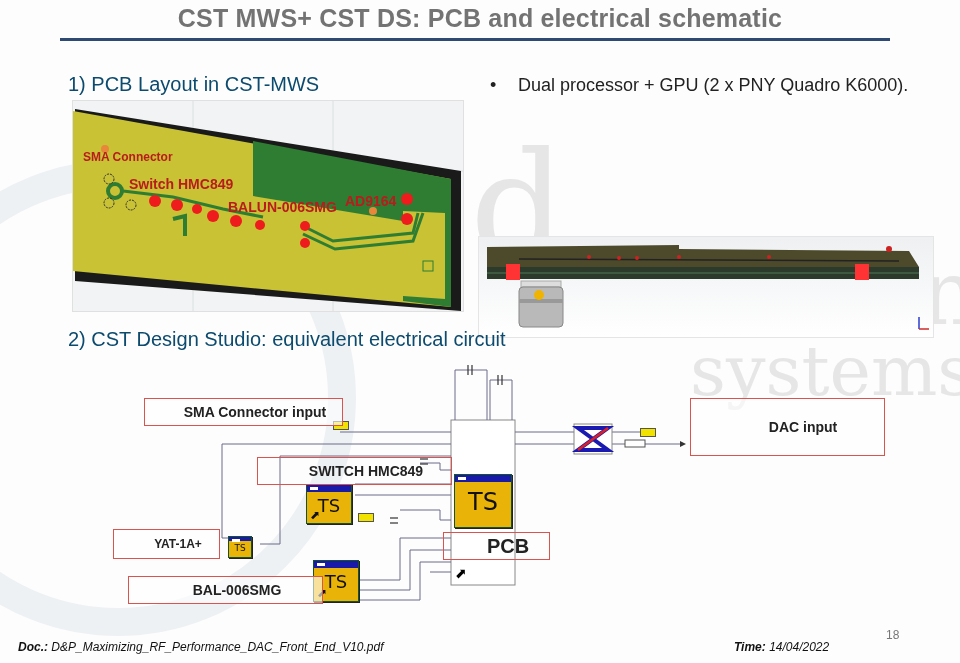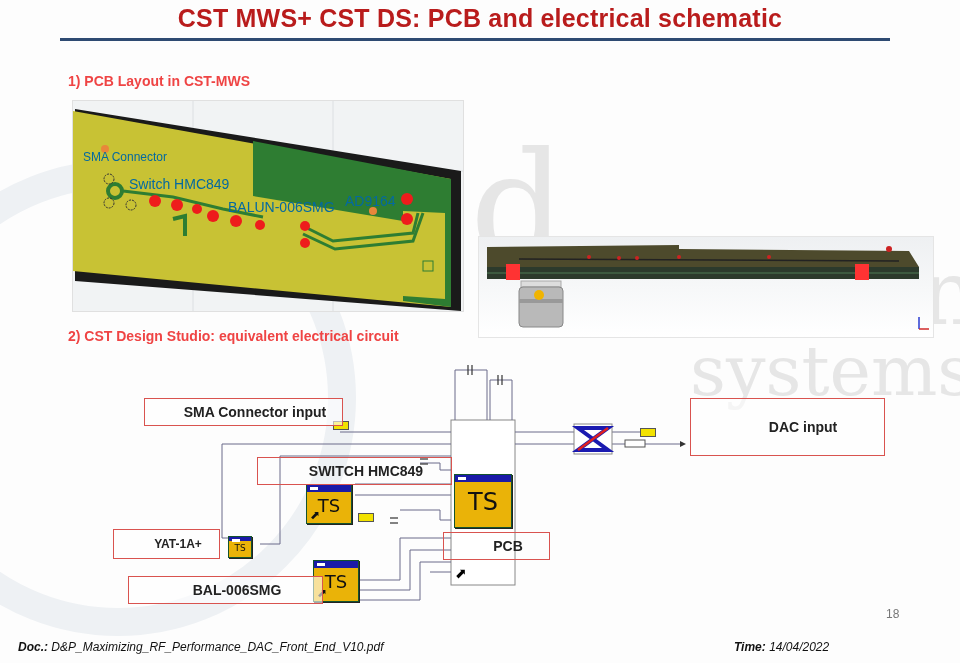--- a/index.html
+++ b/index.html
@@ -1,30 +1,30 @@
 <!DOCTYPE html>
 <html><head>
 <meta charset="utf-8">
 <style>
   html, body { margin:0; padding:0; }
   body { width:960px; height:663px; position:relative; overflow:hidden; background:#fdfdfd; font-family:"Liberation Sans", sans-serif; }
   .abs { position:absolute; }
   
   .wm { position:absolute; font-family:"DejaVu Serif", serif; color:#e6e6e6; z-index:0; }
   .wm-arc { position:absolute; border-radius:50%; border:28px solid #eef1f4; z-index:0; }
-  .title { left:0; width:960px; top:4px; text-align:center; font-size:25px; font-weight:bold; color:#b91c1c; letter-spacing:0.2px; }
+  .title { left:0; width:960px; top:4px; text-align:center; font-size:25px; font-weight:bold; color:#737373; letter-spacing:0.2px; }
   .title-rule { left:60px; width:830px; top:38px; height:3px; background:#2e4a72; }
-  .h2 { font-size:14px; font-weight:bold; color:#ef4444; }
+  .h2 { font-size:20px; font-weight:normal; color:#0c4a6e; }
   .bullets { left:490px; top:72px; font-size:18px; color:#222; line-height:26px; }
   .bullets div { position:relative; padding-left:28px; }
   .bullets div::before { content:"•"; position:absolute; left:0; top:0; }
   
   .pcb1 { left:72px; top:100px; width:390px; height:210px; background:#f1f3f4; border:1px solid #e0e0e0; overflow:hidden; }
   .pcb2 { left:478px; top:236px; width:454px; height:100px; background:linear-gradient(#eef0f2,#ffffff); border:1px solid #e5e5e5; overflow:hidden; }
-  .pcb-lbl { position:absolute; font-weight:normal; color:#0369a1; font-size:14px; white-space:nowrap; }
+  .pcb-lbl { position:absolute; font-weight:bold; color:#b91c1c; font-size:14px; white-space:nowrap; }
   
   .box-red { position:absolute; border:1.5px solid #d9534f; background:rgba(255,255,255,0.6); font-weight:bold; color:#222; display:flex; align-items:center; justify-content:center; white-space:nowrap;padding-left:23px; }
   .ts { position:absolute; background:#eab308; border:1px solid #14532d; box-shadow:1px 1px 0 #222; }
   .ts .bar { height:7px; background:#1a1aa8; position:relative; }
   .ts .bar::after { content:""; position:absolute; left:3px; top:2px; width:8px; height:3px; background:#fff; }
   .ts .lbl { text-align:center; color:#111; font-family:"DejaVu Sans", sans-serif; }
   .ts .arrow { position:absolute; left:3px; bottom:2px; font-size:12px; line-height:12px; color:#111; }
   .tag { position:absolute; width:14px; height:7px; background:#f2e200; border:1px solid #555; }
   .footer { font-size:12px; font-style:italic; color:#111; top:640px;text-align:right; }
   .footer b { font-weight:bold; }
@@ -75,20 +75,21 @@
     <circle cx="32" cy="48" r="4" fill="#e8873a"></circle>
     <circle cx="300" cy="110" r="4" fill="#e8873a"></circle>
   </svg>
   <div class="pcb-lbl" style="left:10px; top:49px; font-size:12px;">SMA Connector</div>
   <div class="pcb-lbl" style="left:56px; top:75px;">Switch HMC849</div>
   <div class="pcb-lbl" style="left:155px; top:98px;">BALUN-006SMG</div>
   <div class="pcb-lbl" style="left:272px; top:92px;">AD9164</div>
 </div>
 
 <div class="abs bullets">
+  <div>Dual processor + GPU (2 x PNY Quadro K6000).</div>
 </div>
 
 <div class="abs pcb2">
   <svg width="454" height="100" viewBox="0 0 454 100">
     <polygon points="8,10 200,8 200,12 430,14 440,30 8,35" fill="#4d4a2c"></polygon>
     <rect x="8" y="30" width="432" height="12" fill="#2c3a2c"></rect>
     <line x1="8" y1="36" x2="440" y2="36" stroke="#4f7a55" stroke-width="1"></line>
     <line x1="40" y1="22" x2="420" y2="24" stroke="#222" stroke-width="1.5"></line>
     <rect x="27" y="27" width="14" height="16" fill="#ff3333"></rect>
     <rect x="376" y="27" width="14" height="16" fill="#ff3333"></rect>
@@ -178,26 +179,26 @@
   <div class="bar"></div>
   <div class="lbl" style="font-size:18px; line-height:28px;">TS</div>
   <div class="arrow">⬈</div>
 </div>
 <div class="abs" style="left:455px; top:565px; font-size:14px;">⬈</div>
 
 <div class="box-red" style="left:144px; top:398px; width:174px; height:26px; font-size:14px;">SMA Connector input</div>
 <div class="box-red" style="left:257px; top:457px; width:170px; height:26px; font-size:14px; background:transparent;">SWITCH HMC849</div>
 <div class="box-red" style="left:113px; top:529px; width:82px; height:28px; font-size:12px;">YAT-1A+</div>
 <div class="box-red" style="left:128px; top:576px; width:170px; height:26px; font-size:14px;">BAL-006SMG</div>
-<div class="box-red" style="left:443px; top:532px; width:82px; height:26px; font-size:14px; background:transparent;">PCB</div>
+<div class="box-red" style="left:443px; top:532px; width:82px; height:26px; font-size:20px; background:transparent;">PCB</div>
 <div class="box-red" style="left:690px; top:398px; width:170px; height:56px; flex-direction:column;">
   <div style="font-size:14px;margin-left:8px;">DAC input</div>
 </div>
 
 <div class="abs footer" style="left:18px;">
   <b>Doc.:</b>
   <span>D&amp;P_Maximizing_RF_Performance_DAC_Front_End_V10.pdf</span>
 </div>
 <div class="abs footer" style="left:734px;">
   <b>Time:</b>
   <span>14/04/2022</span>
 </div>
-<div class="abs" style="left:886px; top:607px; font-size:12px; color:#777;">18</div>
+<div class="abs" style="left:886px; top:628px; font-size:12px; color:#777;">18</div>
 
 </body></html>

